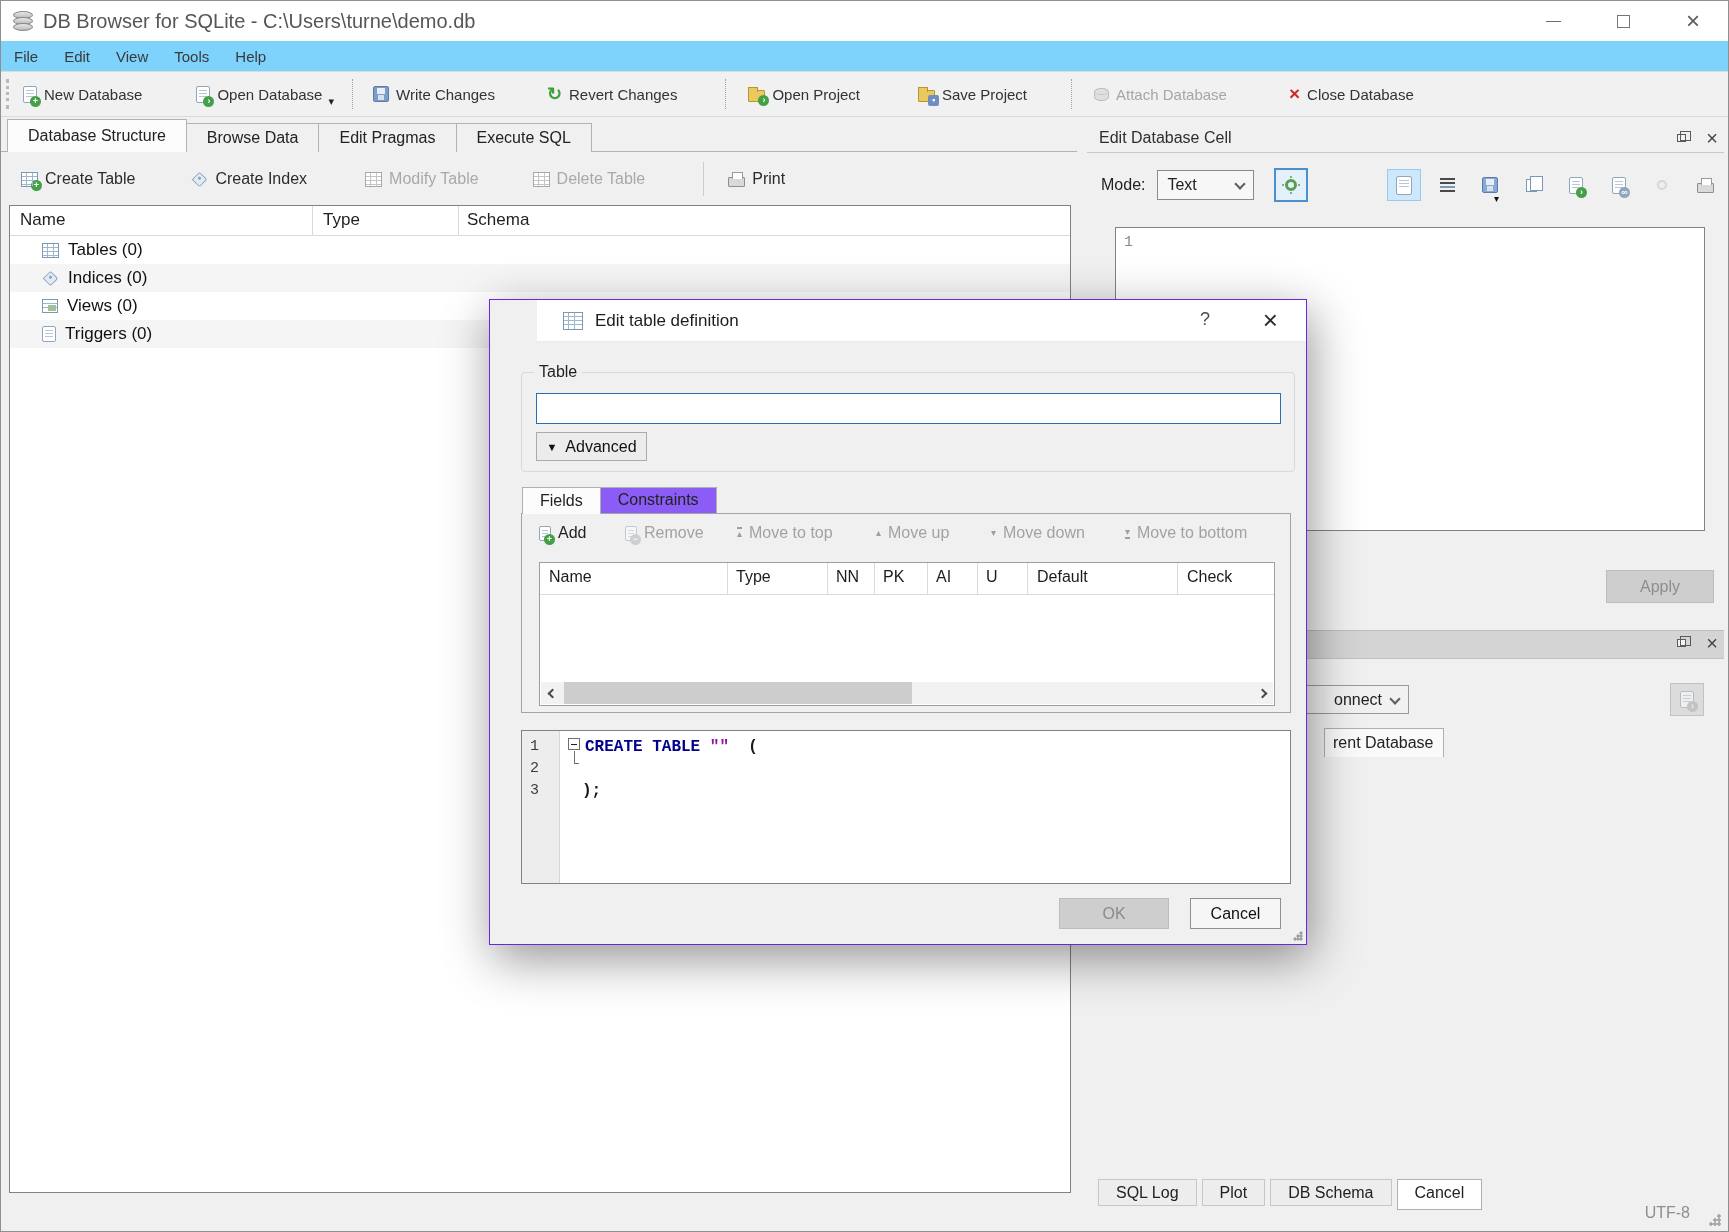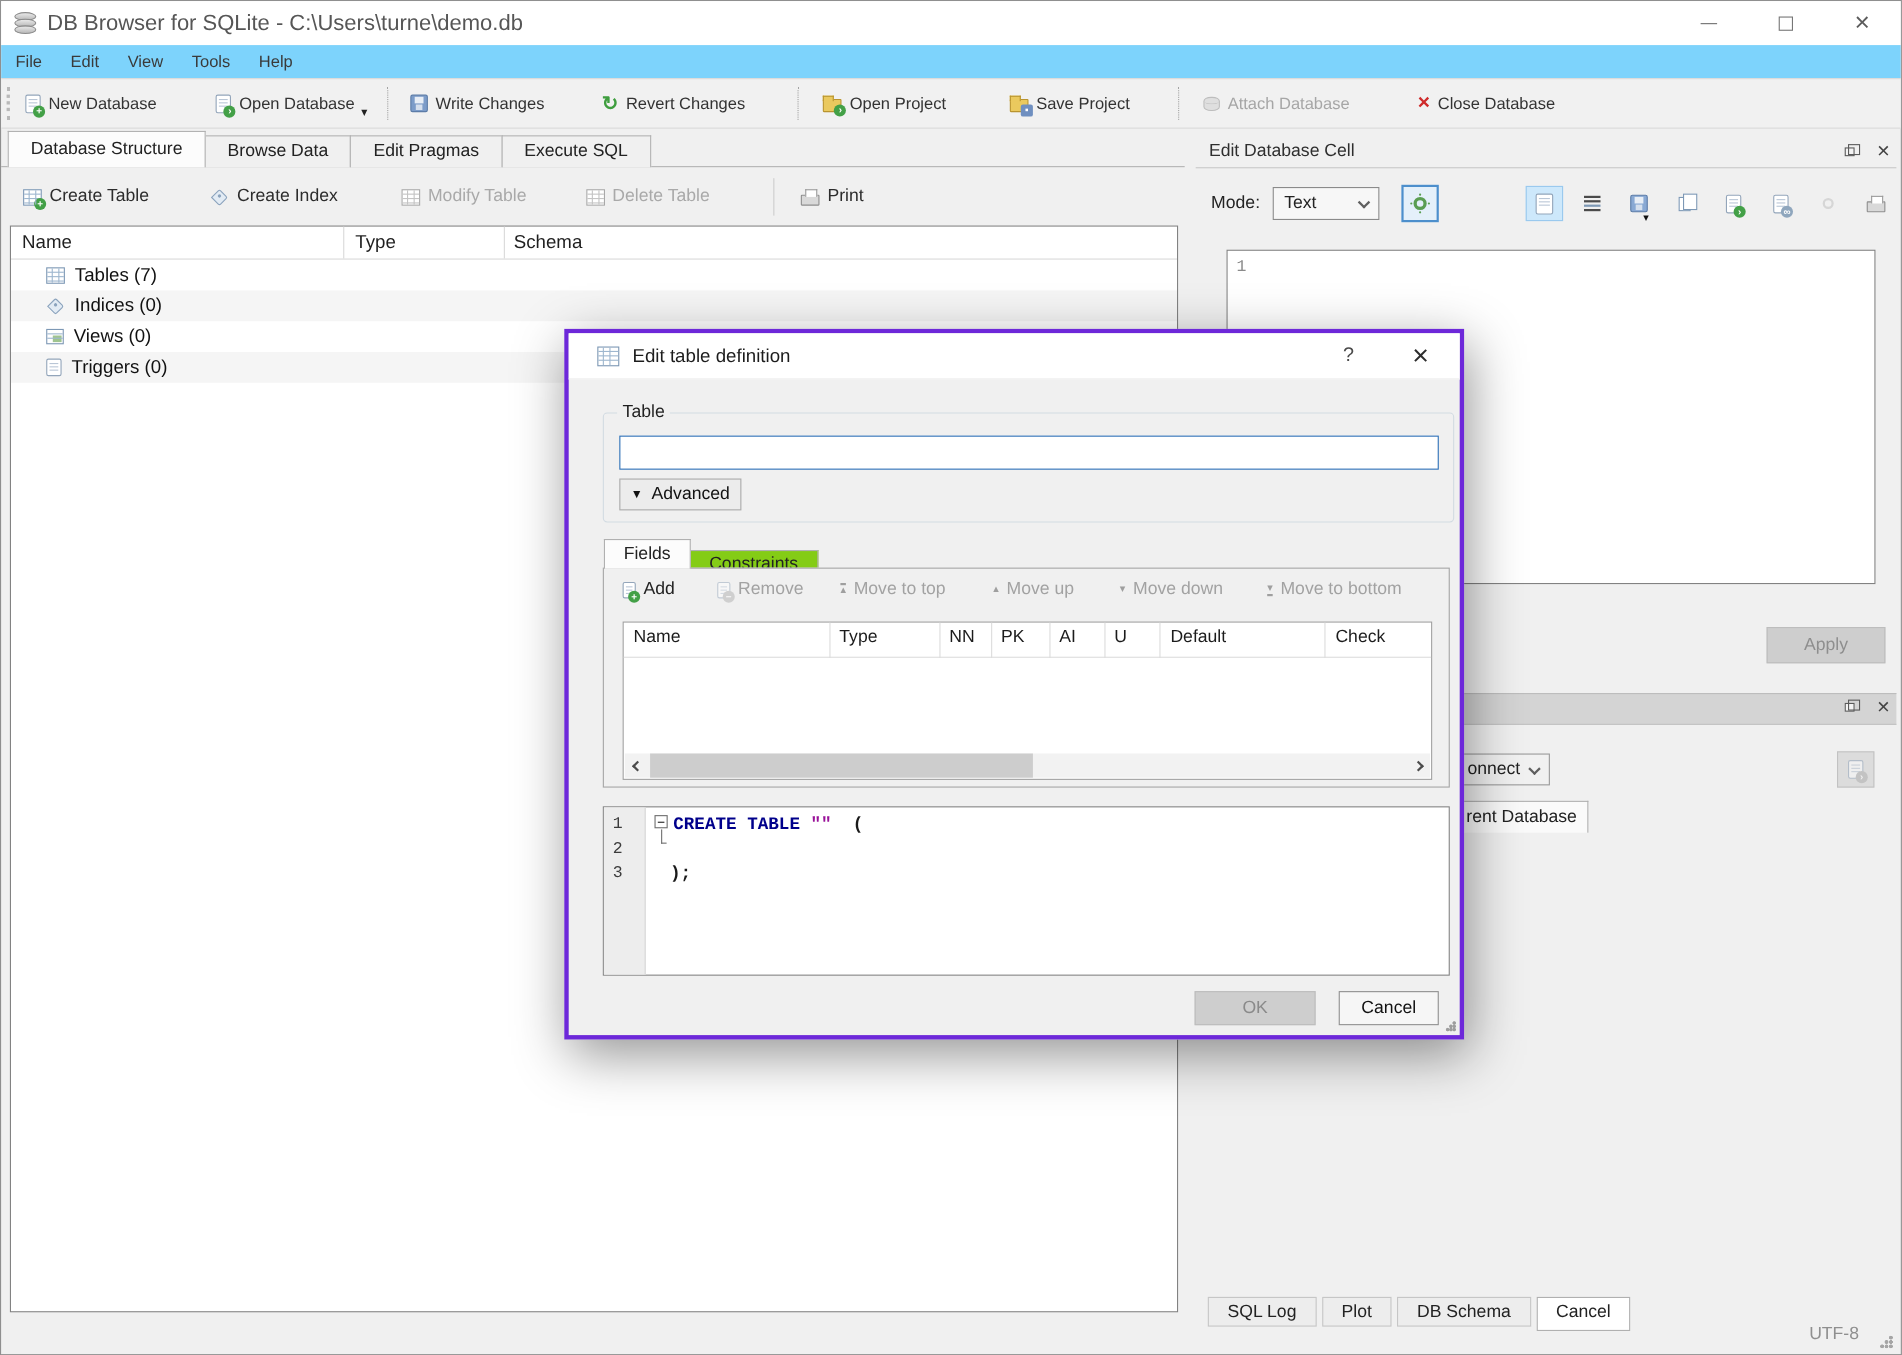--- a/index.html
+++ b/index.html
@@ -150,36 +150,36 @@
   .status-enc { position:absolute; right:38px; top:1203px; color:#8f8f8f; font-size:16px; }
   .grip { position:absolute; right:7px; bottom:5px; width:12px; height:12px;
           background:radial-gradient(circle 1.5px at 10px 2px,#a5a5a5 1.5px,transparent 2px),
                      radial-gradient(circle 1.5px at 6px 6px,#a5a5a5 1.5px,transparent 2px),
                      radial-gradient(circle 1.5px at 10px 6px,#a5a5a5 1.5px,transparent 2px),
                      radial-gradient(circle 1.5px at 2px 10px,#a5a5a5 1.5px,transparent 2px),
                      radial-gradient(circle 1.5px at 6px 10px,#a5a5a5 1.5px,transparent 2px),
                      radial-gradient(circle 1.5px at 10px 10px,#a5a5a5 1.5px,transparent 2px); }
 
   
-  .dialog { position:absolute; left:512px; top:298px; width:818px; height:646px; background:#f0f0f0;
-            border:4px solid #6d28d9; box-shadow:4px 14px 46px rgba(0,0,0,.42); z-index:10; }
+  .dialog { position:absolute; left:488px; top:298px; width:818px; height:646px; background:#f0f0f0;
+            border:1px solid #6d28d9; box-shadow:4px 14px 46px rgba(0,0,0,.42); z-index:10;padding-left:47px; }
   .dlg-titlebar { position:relative; height:42px; background:#fff; display:flex; align-items:center;
                   padding-left:26px; border-bottom:1px solid #ececec; font-size:17px; }
   .dlg-title { margin-left:12px; color:#1c1c1c; }
   .dlg-help { position:absolute; right:96px; top:9px; font-size:18px; color:#4a4a4a; }
   .dlg-close { position:absolute; right:28px; top:5px; font-size:26px; font-weight:300; color:#2d2d2d; }
   .grp { position:absolute; left:31px; top:72px; width:774px; height:100px; border:1px solid #d2dbe2; border-radius:4px; }
   .grp-label { position:absolute; left:12px; top:-10px; background:#f0f0f0; padding:0 5px; font-size:16px; color:#1f1f1f; }
   .tbl-input { position:absolute; left:14px; top:20px; width:745px; height:31px; background:#fff;
                border:1px solid #2a6db5; font-size:16px; padding:0 8px; outline:none; font-family:"Liberation Sans",sans-serif; }
   .adv-btn { position:absolute; left:14px; top:59px; width:111px; height:29px; background:#ececec; border:1px solid #ababab;
              font-size:16px; display:flex; align-items:center; justify-content:center; gap:8px; color:#111; }
   .adv-tri { font-size:11px; }
   .dlg-tabs { position:absolute; left:32px; top:187px; display:flex; align-items:flex-end; height:27px; }
-  .dtab { height:17px; line-height:24px; padding:0 17px; font-size:16px; background:#84cc16;
+  .dtab { height:27px; line-height:24px; padding:0 17px; font-size:16px; background:#8b5cf6;
           border:1px solid #b0b0b0; border-bottom:none; margin-right:-1px; }
   .dtab.active { height:27px; line-height:26px; background:#fcfcfc; position:relative; z-index:3; }
   .dlg-pane { position:absolute; left:31px; top:213px; width:770px; height:200px; border:1px solid #a5a5a5; background:#f0f0f0; }
   .field-actions { position:absolute; left:0; top:10px; right:0; height:26px; font-size:16px; }
   .fact { position:absolute; display:flex; align-items:center; gap:7px; white-space:nowrap; }
   .fact.disabled { color:#a2a2a2; }
   .fields-grid { position:absolute; left:17px; top:48px; width:736px; height:144px; background:#fff; border:1px solid #9f9f9f; }
   .fg-header { position:relative; height:32px; border-bottom:1px solid #dcdcdc; font-size:16px; }
   .fg-label { position:absolute; top:5px; color:#1c1c1c; }
   .fg-sep { position:absolute; top:0; height:32px; width:1px; background:#dcdcdc; }
@@ -325,21 +325,21 @@
   <div class="tree-panel">
     <div class="tree-header">
       <span class="th-label" style="left:10px">Name</span>
       <span class="th-sep" style="left:302px"></span>
       <span class="th-label" style="left:313px">Type</span>
       <span class="th-sep" style="left:448px"></span>
       <span class="th-label" style="left:457px">Schema</span>
     </div>
     <div class="tree-row">
       <span class="ic ic-grid"></span>
-      <span>Tables (7)</span>
+      <span>Tables (0)</span>
     </div>
     <div class="tree-row alt">
       <span class="ic ic-tag"></span>
       <span>Indices (0)</span>
     </div>
     <div class="tree-row">
       <span class="ic ic-view"></span>
       <span>Views (0)</span>
     </div>
     <div class="tree-row alt">

